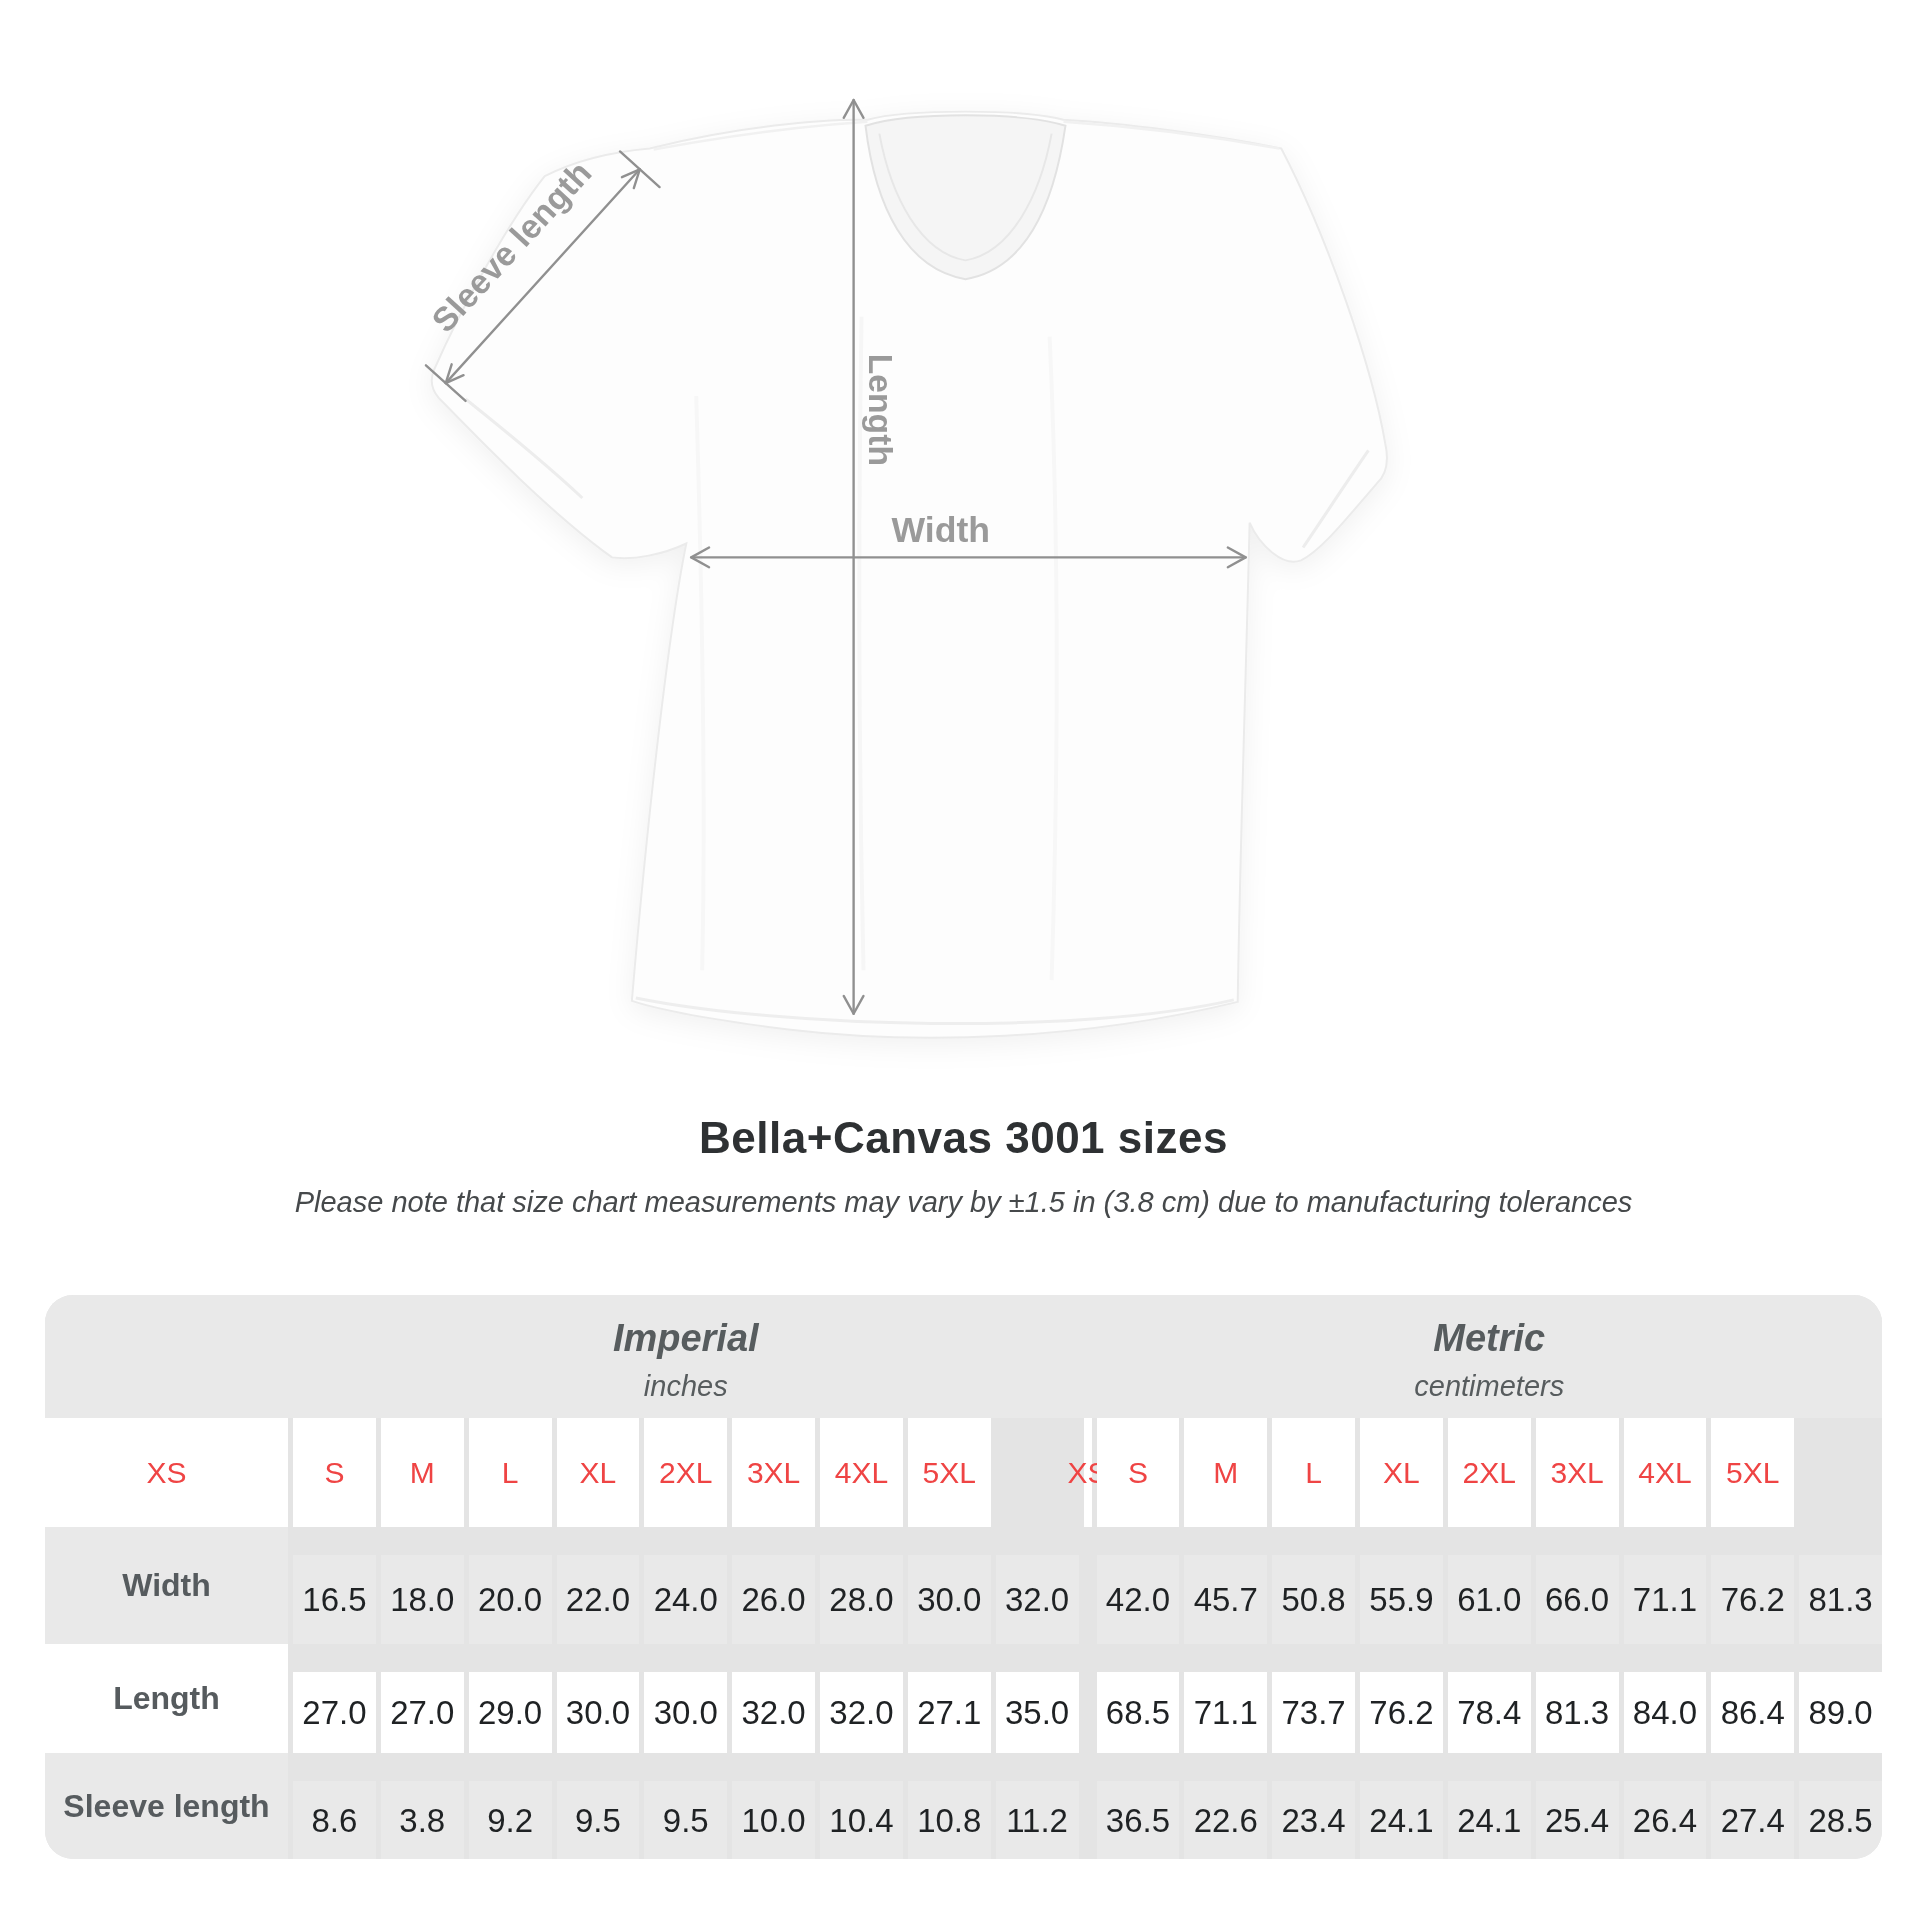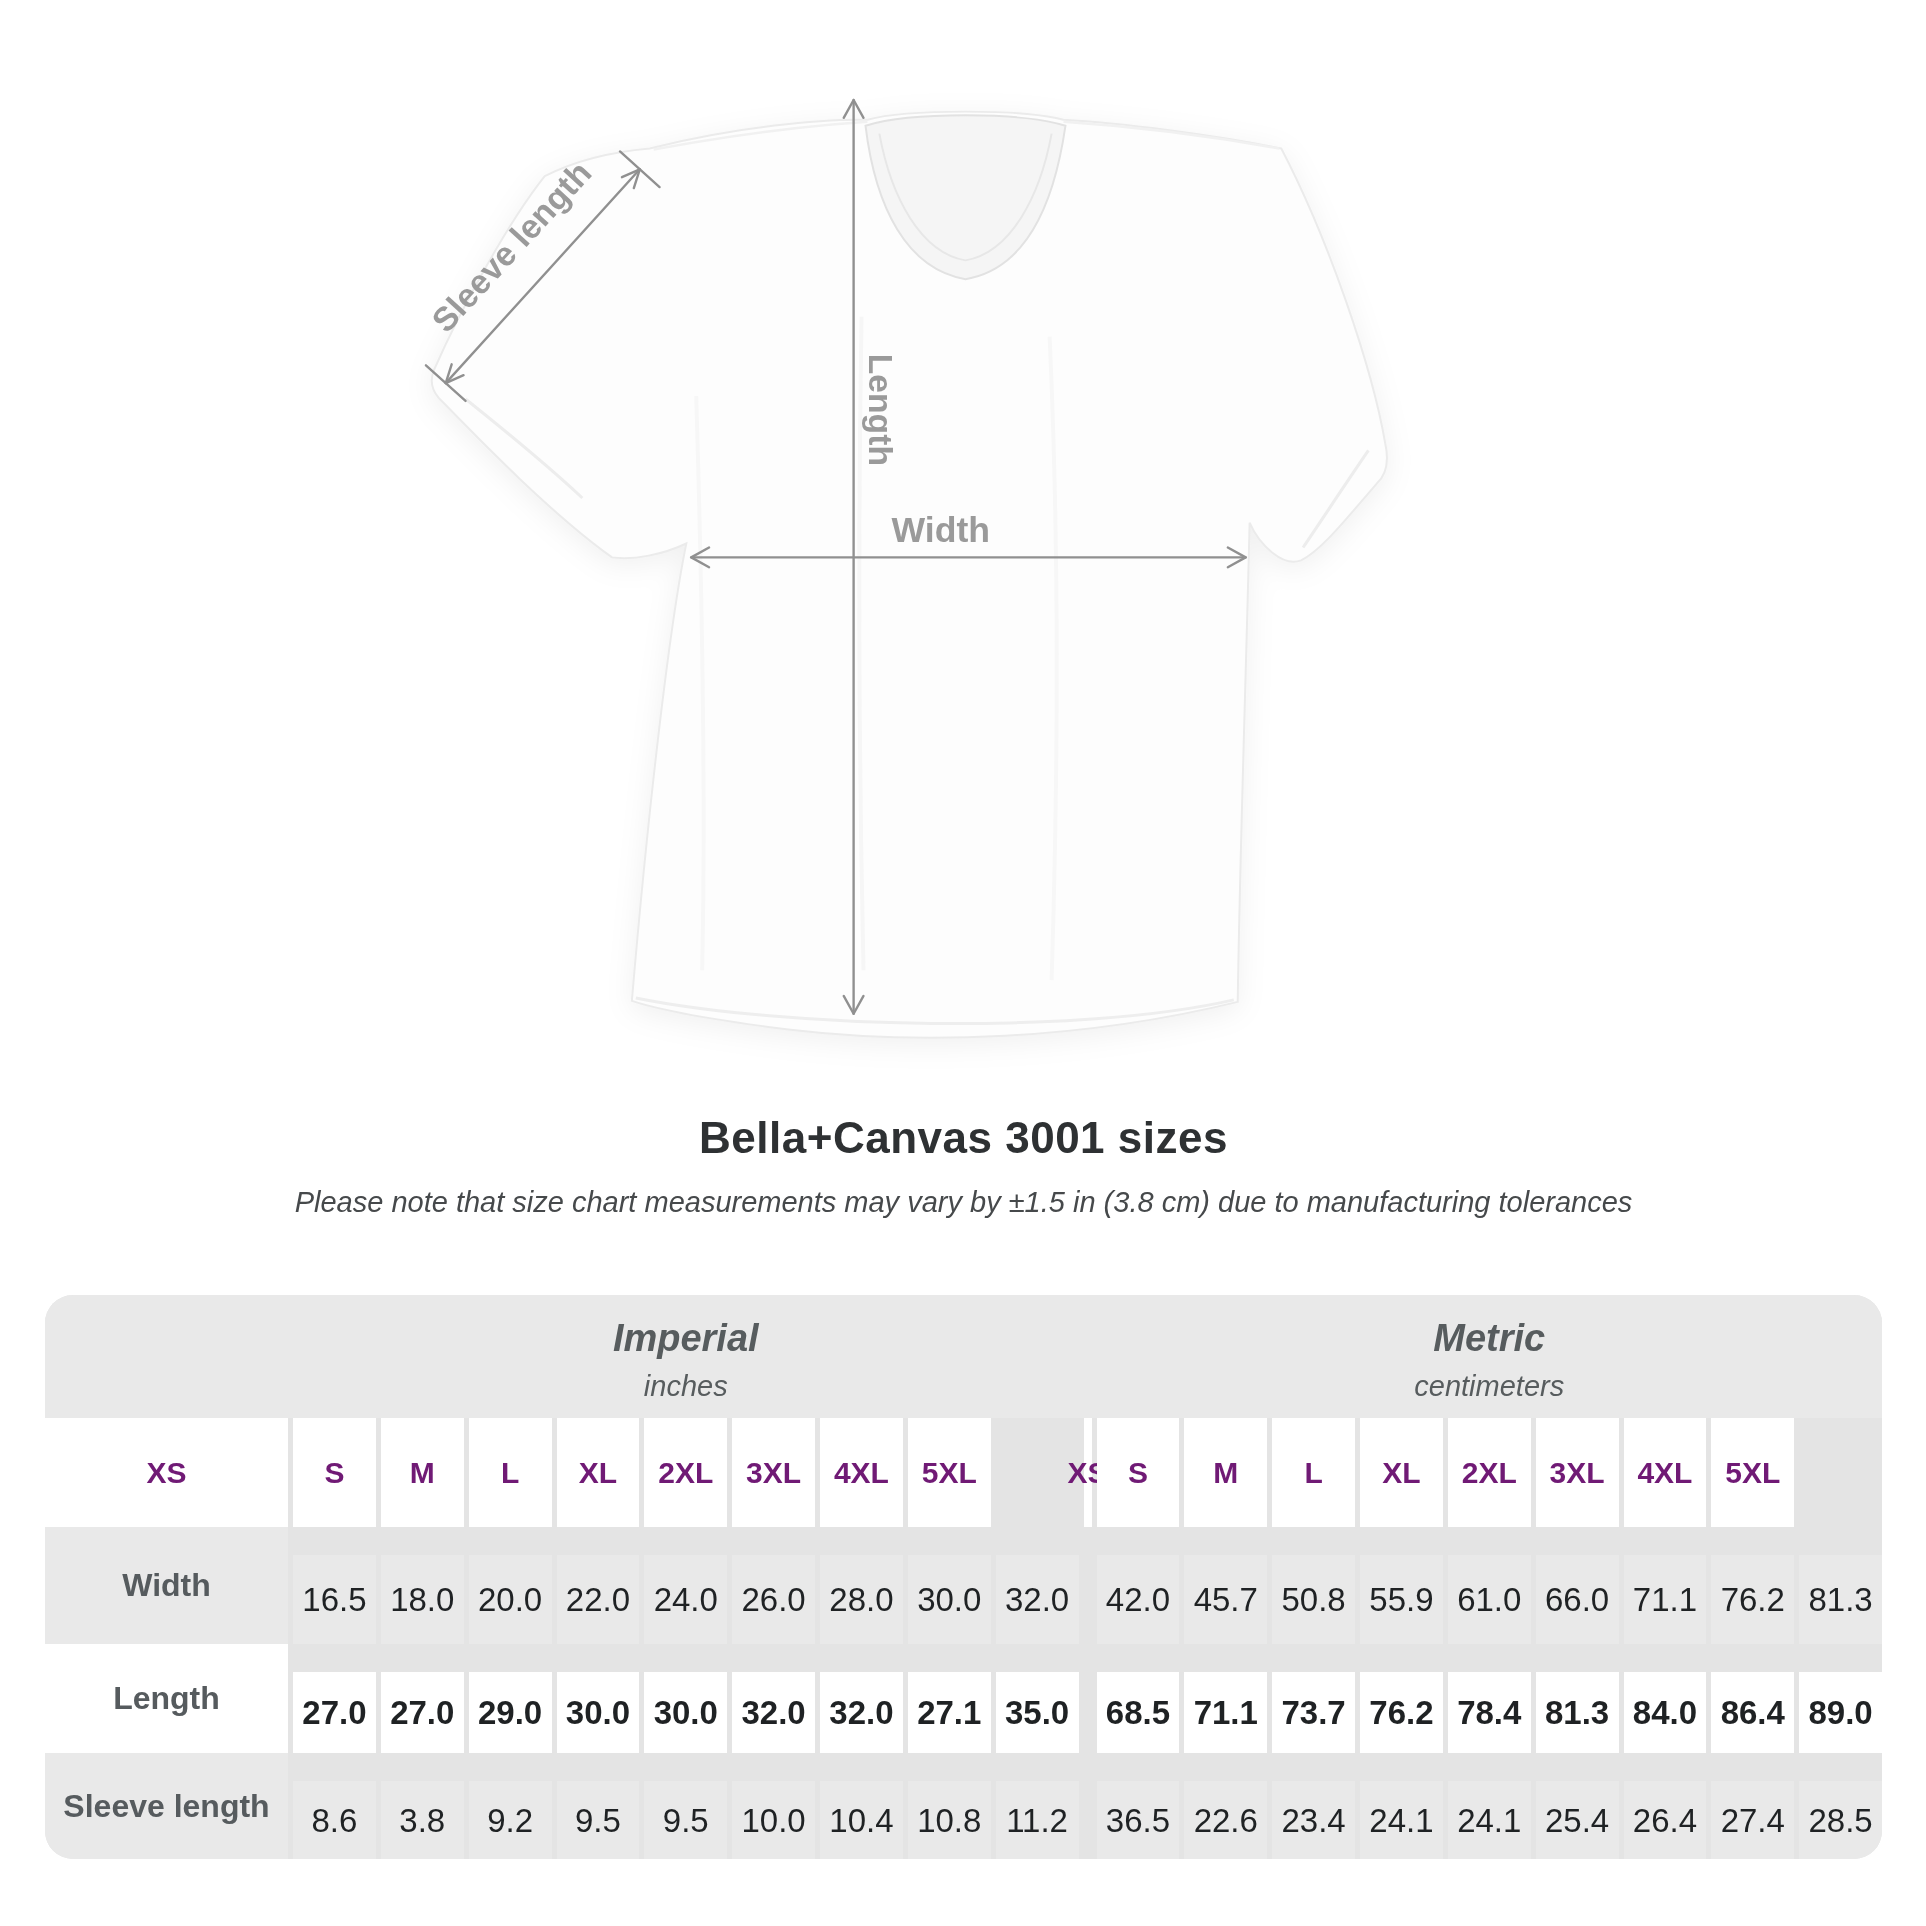--- a/index.html
+++ b/index.html
@@ -29,23 +29,23 @@
   .top-band{grid-column:1/-1;grid-row:1;background:#e9e9e9;}
   .group-head{
     grid-row:1;display:flex;flex-direction:column;align-items:center;
     justify-content:center;gap:10px;z-index:1;padding-top:6px;
   }
   .group-head .g-label{font-size:38px;font-weight:bold;font-style:italic;color:#575c5e;}
   .group-head .g-sub{font-size:29px;font-style:italic;color:#575c5e;}
   .gh-imperial{grid-column:2/11;}
   .gh-metric{grid-column:12/21;}
   .cell{display:flex;align-items:center;justify-content:center;}
-  .c-white{background:#ffffff;font-weight:bold;}
+  .c-white{background:#ffffff;}
   .c-gray{background:#e9e9e9;}
-  .hdr{font-size:30px;font-weight:bold;color:#701a75;}
+  .hdr{font-size:30px;font-weight:normal;color:#ef4444;}
   .lbl{font-size:32px;font-weight:bold;color:#565b5e;}
   .val{font-size:33px;color:#1f2224;margin-top:28px;}
   .spacer{background:transparent;}
   .dim-line{stroke:#909090;stroke-width:2.4;fill:none;stroke-linecap:round;stroke-linejoin:round;}
   .dim-label{fill:#9a9a9a;font-family:"Liberation Sans",sans-serif;font-weight:bold;}
 </style>
 </head>
 <body>
 
 <svg class="diagram" width="1927" height="1089" viewBox="0 0 1946 1100" xmlns="http://www.w3.org/2000/svg">

